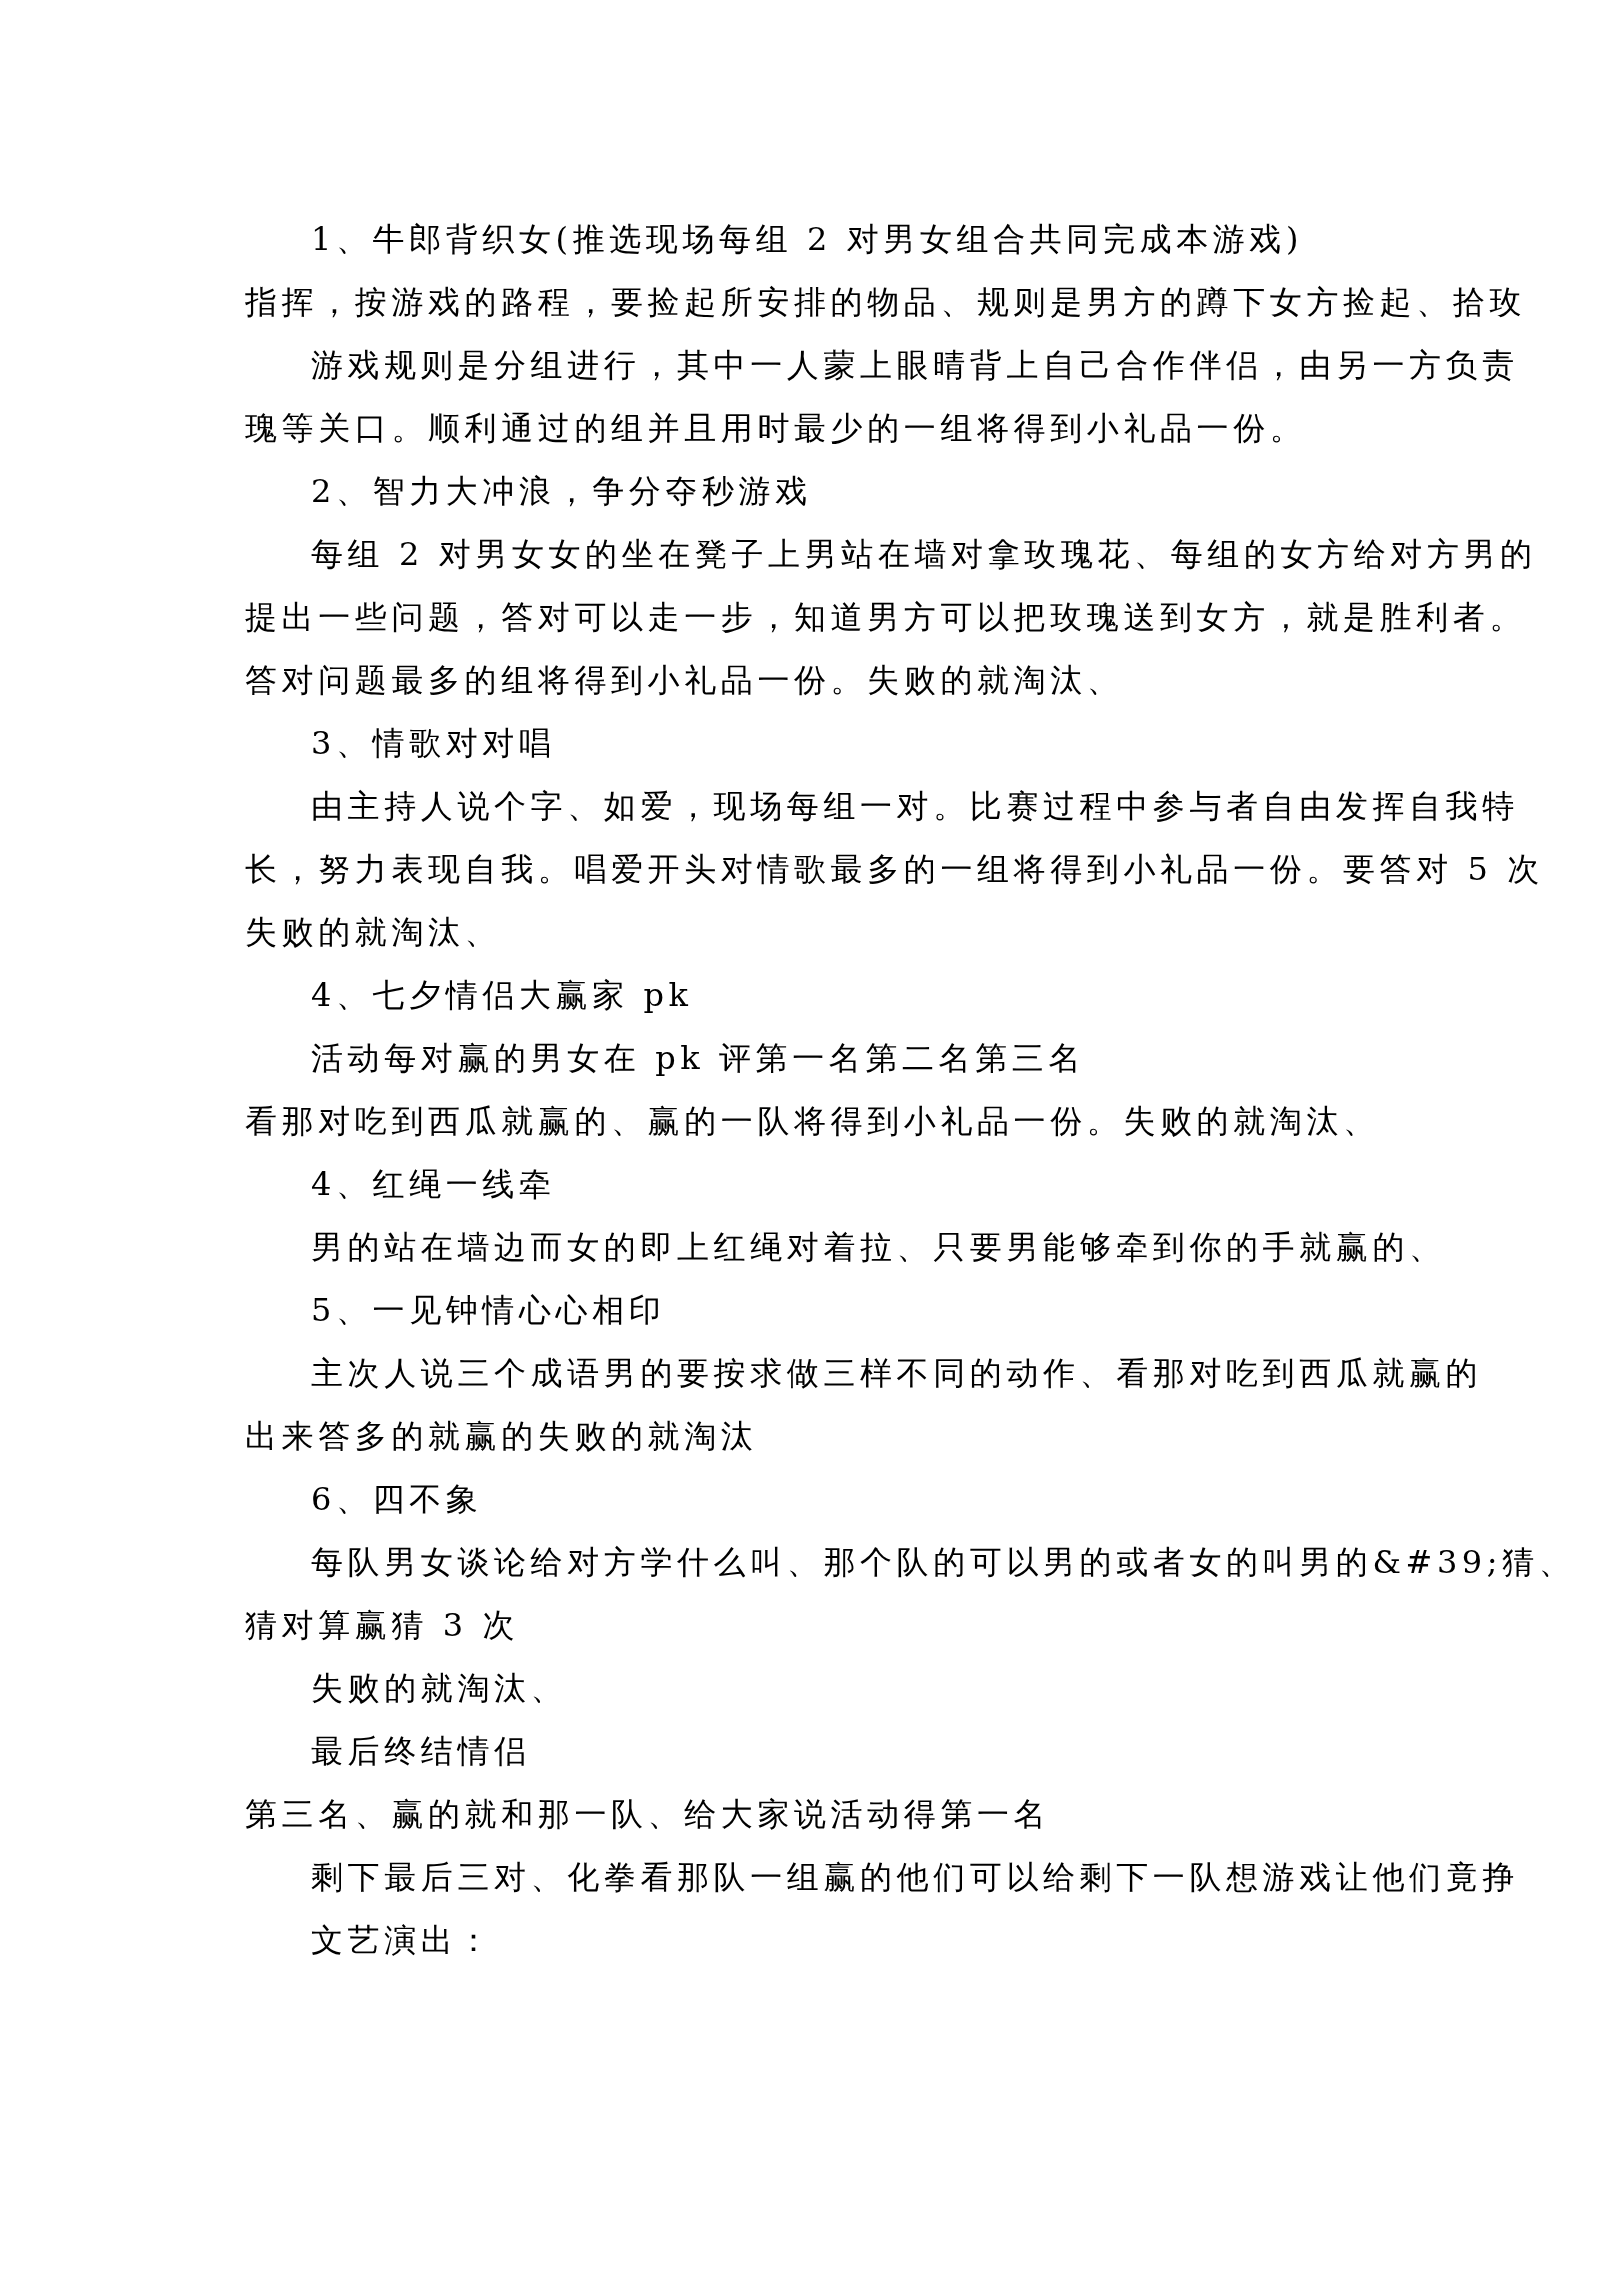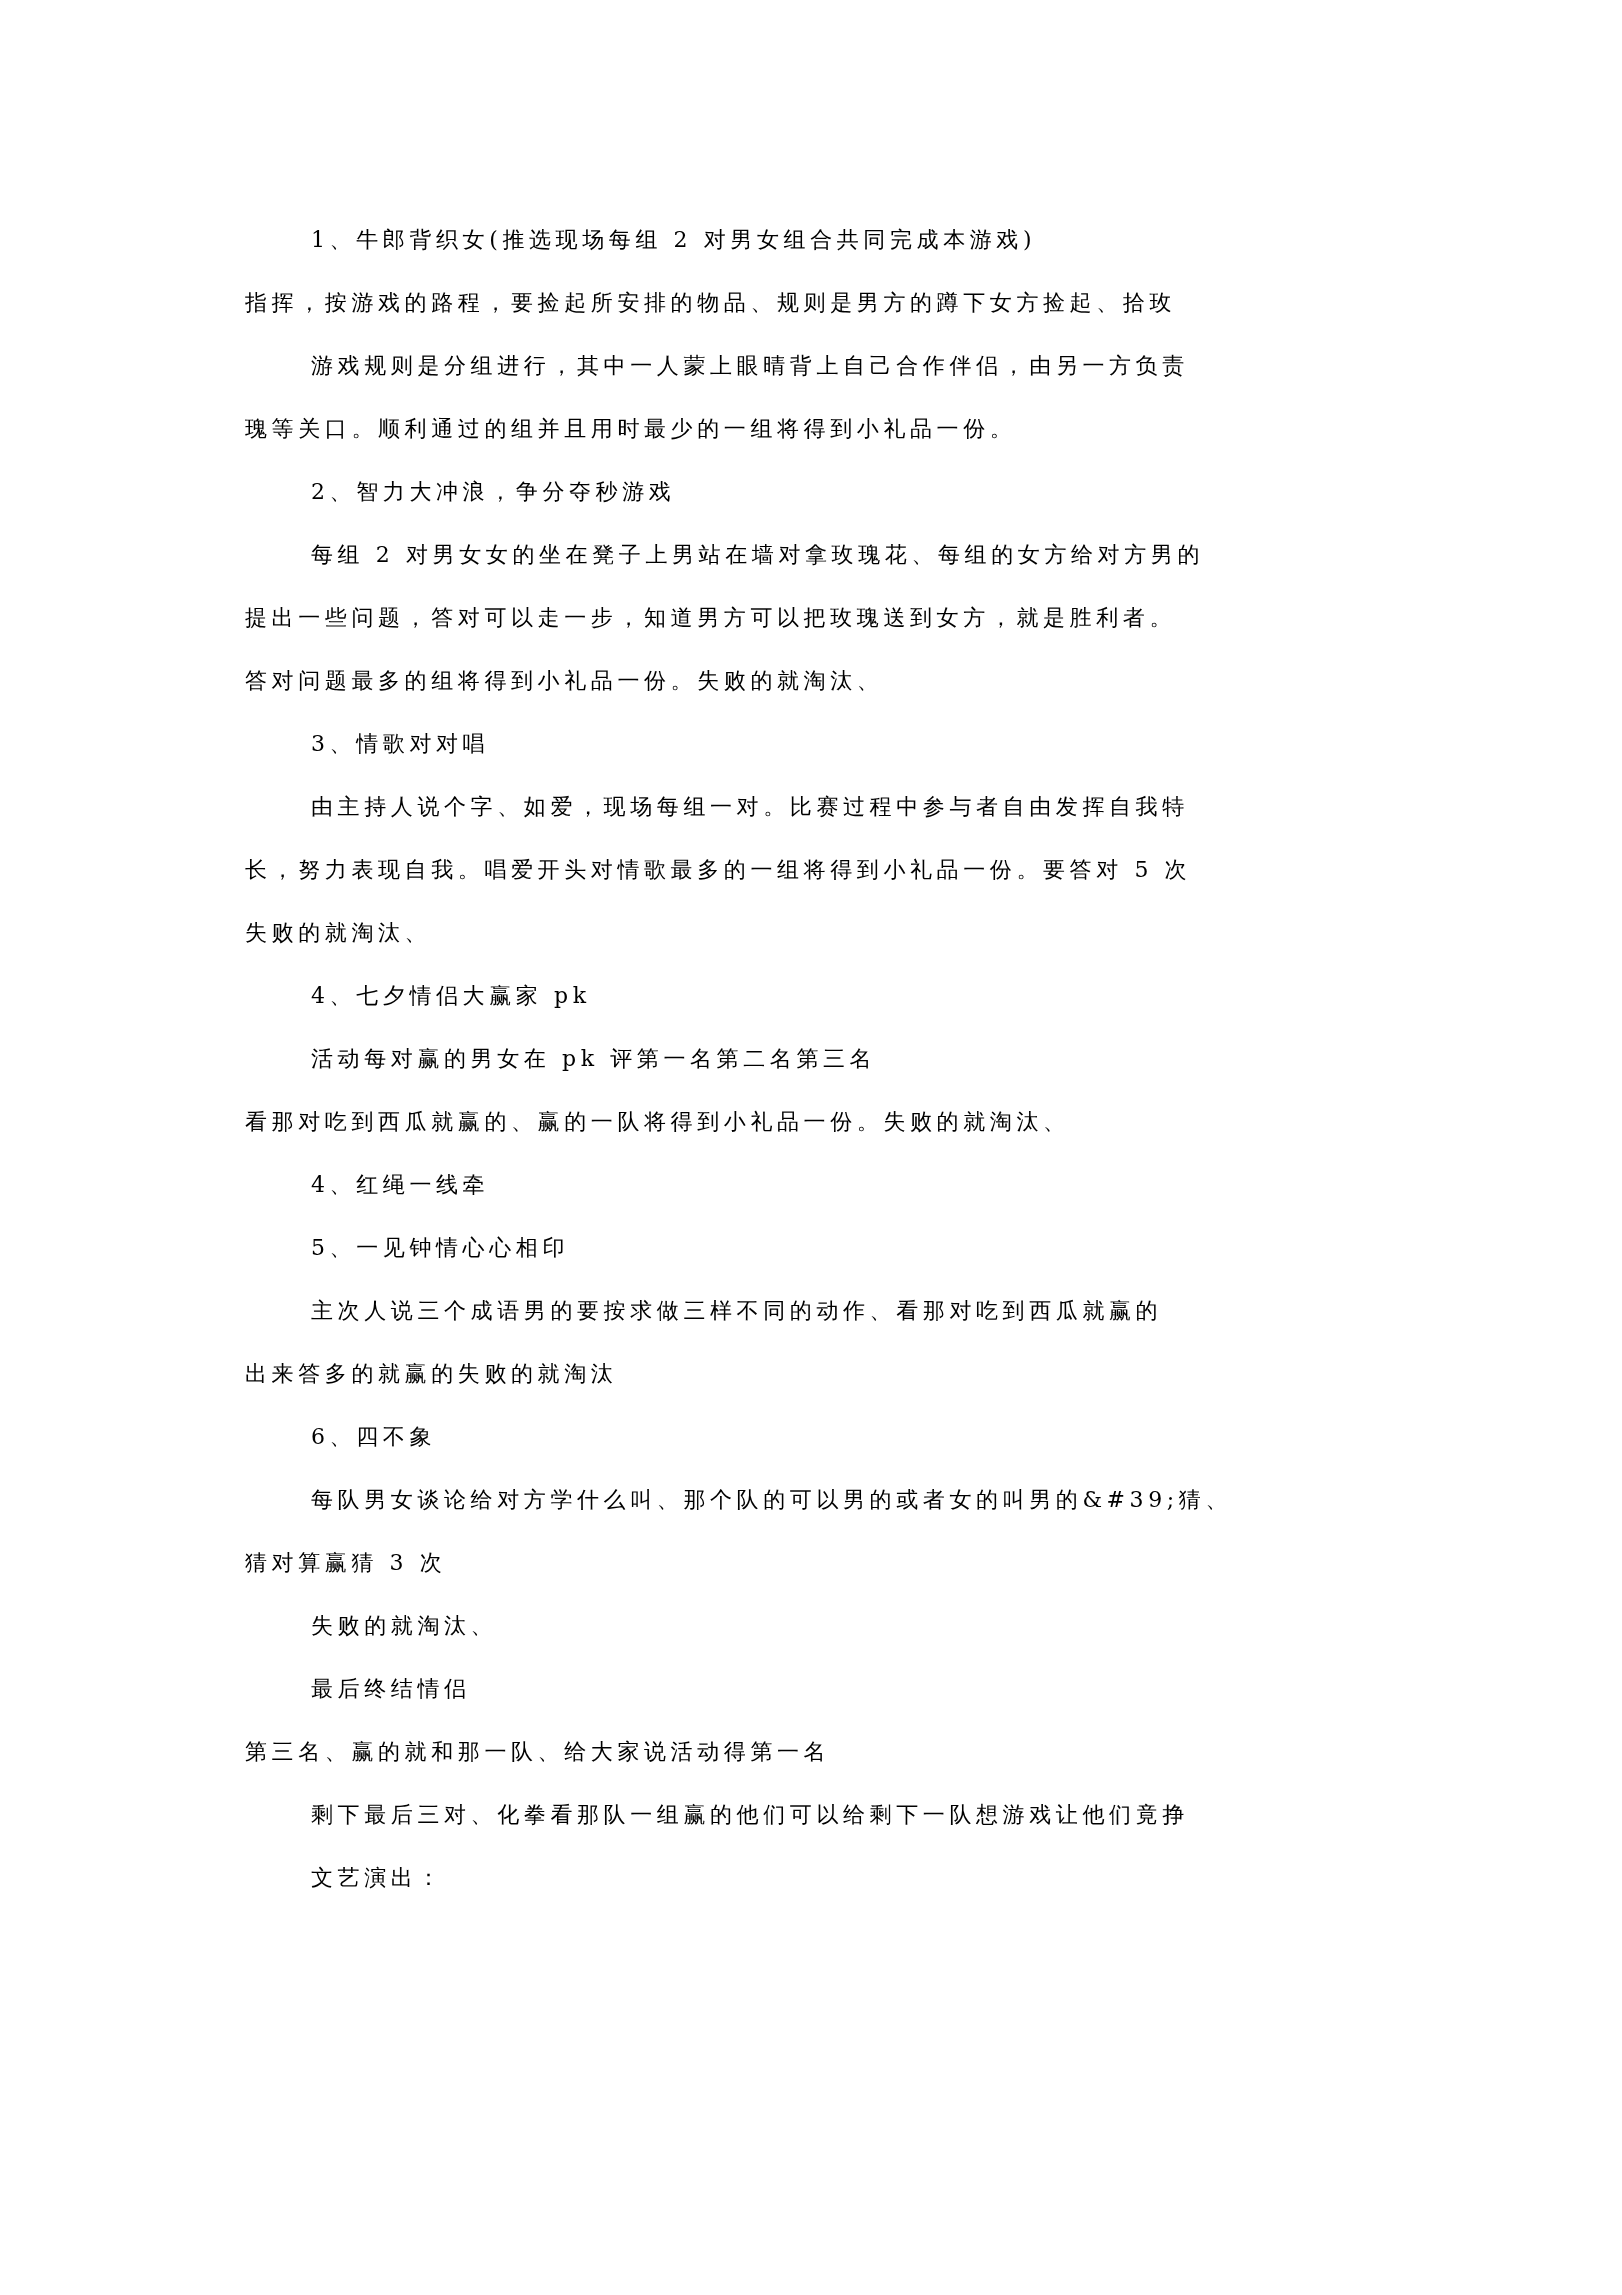--- a/index.html
+++ b/index.html
@@ -23,21 +23,21 @@
     height: 2295px;
     background: #ffffff;
   }
   .doc-content {
     position: absolute;
     left: 245px;
     top: 208px;
     width: 1135px;
   }
   .text-line {
-    font-size: 22px;
+    font-size: 32px;
     line-height: 63px;
     height: 63px;
     letter-spacing: 4.6px;
     white-space: pre;
     font-weight: 400;
   }
   .text-line.indent {
     padding-left: 66px;
   }
 </style>
@@ -55,20 +55,21 @@
     <div class="text-line">提出一些问题，答对可以走一步，知道男方可以把玫瑰送到女方，就是胜利者。</div>
     <div class="text-line">答对问题最多的组将得到小礼品一份。失败的就淘汰、</div>
     <div class="text-line indent">3、情歌对对唱</div>
     <div class="text-line indent">由主持人说个字、如爱，现场每组一对。比赛过程中参与者自由发挥自我特</div>
     <div class="text-line">长，努力表现自我。唱爱开头对情歌最多的一组将得到小礼品一份。要答对 5 次</div>
     <div class="text-line">失败的就淘汰、</div>
     <div class="text-line indent">4、七夕情侣大赢家 pk</div>
     <div class="text-line indent">活动每对赢的男女在 pk 评第一名第二名第三名</div>
     <div class="text-line">看那对吃到西瓜就赢的、赢的一队将得到小礼品一份。失败的就淘汰、</div>
     <div class="text-line indent">4、红绳一线牵</div>
+    <div class="text-line indent">男的站在墙边而女的即上红绳对着拉、只要男能够牵到你的手就赢的、</div>
     <div class="text-line indent">5、一见钟情心心相印</div>
     <div class="text-line indent">主次人说三个成语男的要按求做三样不同的动作、看那对吃到西瓜就赢的</div>
     <div class="text-line">出来答多的就赢的失败的就淘汰</div>
     <div class="text-line indent">6、四不象</div>
     <div class="text-line indent">每队男女谈论给对方学什么叫、那个队的可以男的或者女的叫男的&amp;#39;猜、</div>
     <div class="text-line">猜对算赢猜 3 次</div>
     <div class="text-line indent">失败的就淘汰、</div>
     <div class="text-line indent">最后终结情侣</div>
     <div class="text-line">第三名、赢的就和那一队、给大家说活动得第一名</div>
     <div class="text-line indent">剩下最后三对、化拳看那队一组赢的他们可以给剩下一队想游戏让他们竟挣</div>

